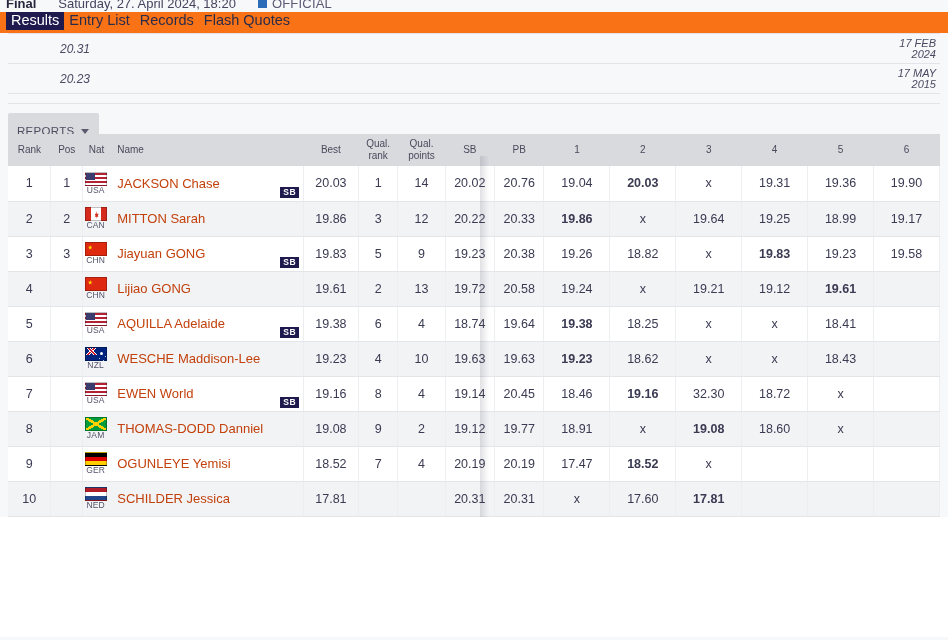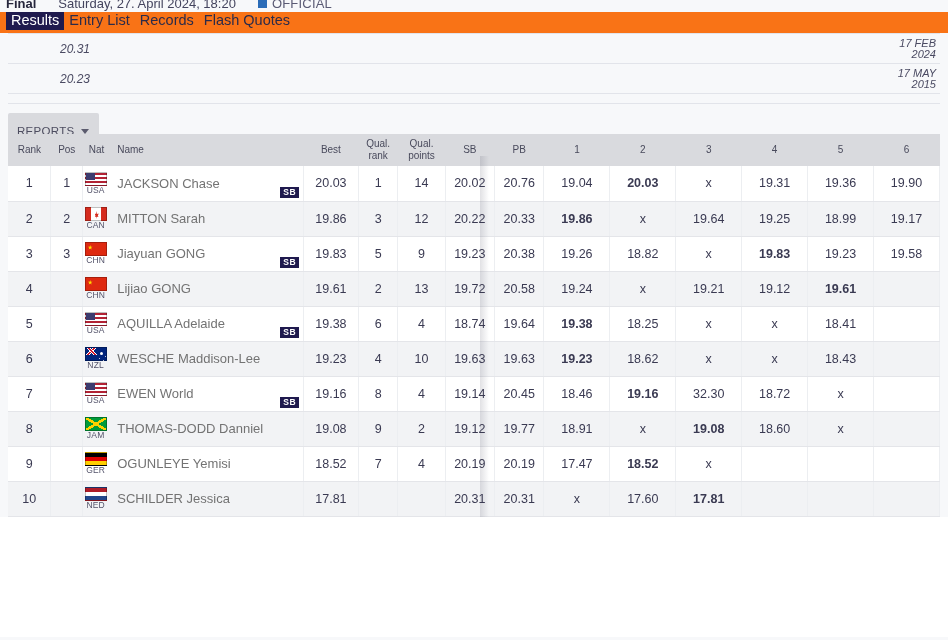--- a/index.html
+++ b/index.html
@@ -204,21 +204,21 @@
     vertical-align: top;
   }
   .natcode {
     font-size: 8.5px;
     color: #53536a;
     letter-spacing: .2px;
     display: block;
     margin-top: 0;
   }
   .athlete-name {
-    color: #737373;
+    color: #c2410c;
     font-size: 13px;
     white-space: nowrap;
   }
   .sb-badge {
     position: absolute;
     right: 4px;
     bottom: 3px;
     background: #1f1a4e;
     color: #fff;
     font-size: 8.5px;

